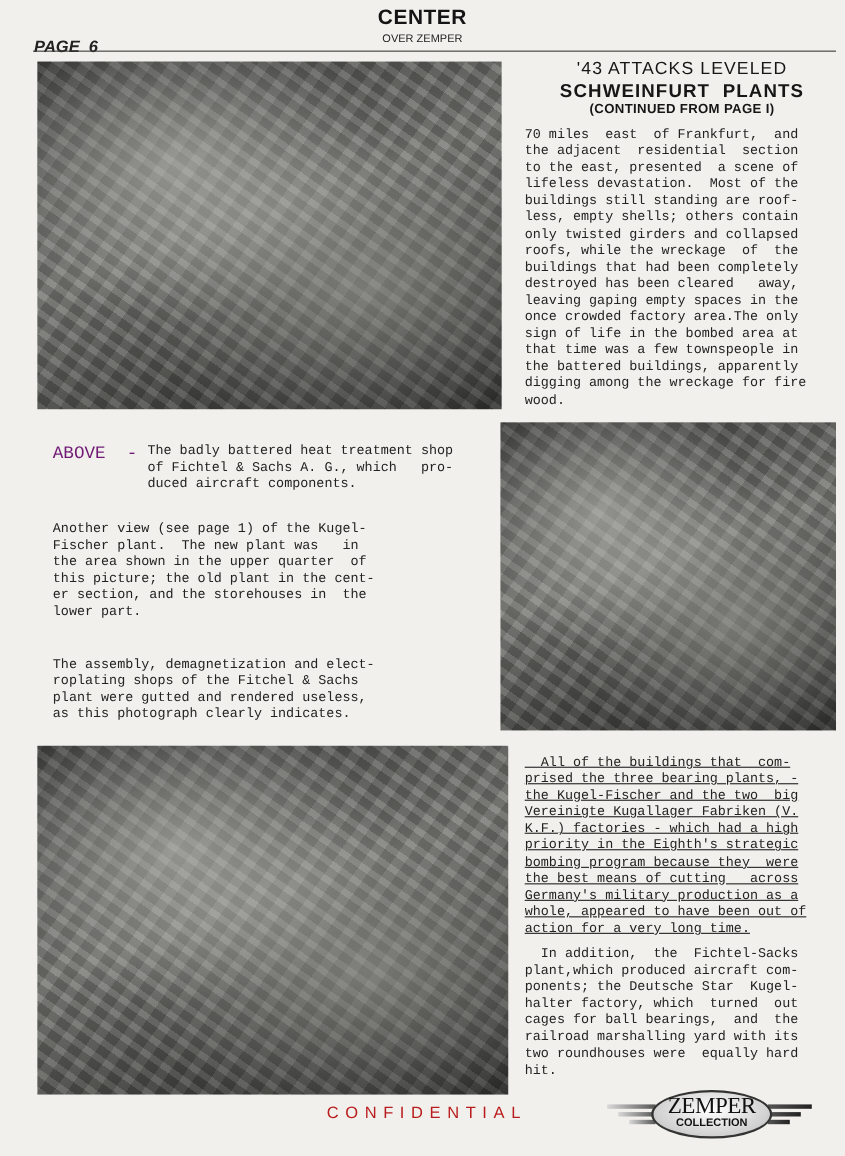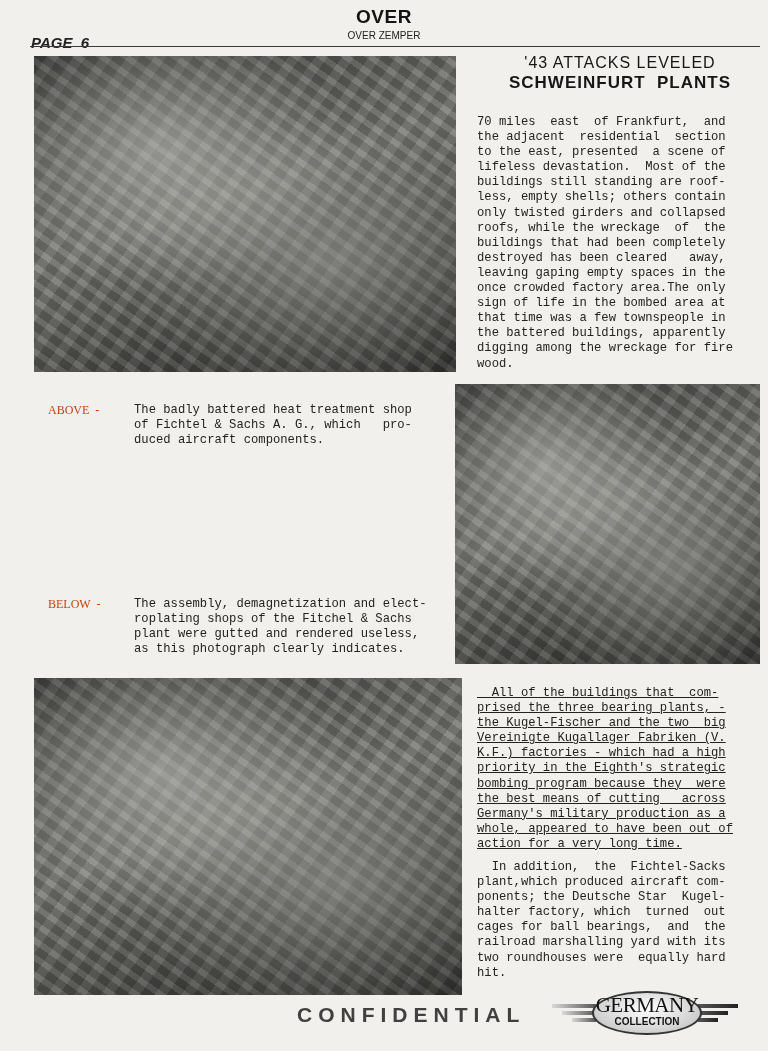--- a/index.html
+++ b/index.html
@@ -47,32 +47,32 @@
 
     .typed {
       font-family: "Liberation Mono", monospace; font-size: 12.2px;
       line-height: 15.1px; color: #222; white-space: pre;
     }
     .body-top { left: 477px; top: 115px; }
     .body-bottom1 { left: 477px; top: 686px; text-decoration: underline; }
     .body-bottom2 { left: 477px; top: 860px; }
 
     .caption-label {
-      font-family: Liberation Serif, serif; font-size: 12px; color: #c2410c;
+      font-family: Liberation Mono, monospace; font-size: 16px; color: #701a75;
     }
     .caption { display: flex; }
     .caption .lbl { width: 86px; white-space: pre; }
     .caption-above { left: 48px; top: 403px; }
     .caption-center { left: 48px; top: 474px; }
     .caption-below { left: 48px; top: 597px; }
 
     .confidential {
       left: 297px; top: 1003px;
-      font-family: "Liberation Sans", sans-serif; font-weight: bold;
-      font-size: 21px; letter-spacing: 6px; color: #404040;
+      font-family: "Liberation Sans", sans-serif; font-weight: normal;
+      font-size: 15px; letter-spacing: 6px; color: #b91c1c;
     }
     .logo { left: 552px; top: 990px; width: 186px; height: 48px; }
     .logo .wing { position: absolute; height: 4px; background: linear-gradient(90deg, #d8d8d8, #555); }
     .logo .oval {
       position: absolute; left: 40px; top: 1px; width: 110px; height: 44px;
       border-radius: 50%;
       background: radial-gradient(ellipse at 50% 40%, #ffffff, #cfcfcf 70%, #8a8a8a);
       border: 2px solid #333; box-sizing: border-box; text-align: center;
     }
     .logo .zemper {
@@ -80,30 +80,31 @@
       color: #111; letter-spacing: -0.5px; display: block; margin-top: 1px;
     }
     .logo .collection {
       font-family: "Liberation Sans", sans-serif; font-weight: bold;
       font-size: 10px; line-height: 11px; color: #111; display: block;
     }
   </style>
 </head>
 <body>
 
-<div class="abs masthead-title">OVER</div>
+<div class="abs masthead-title">CENTER</div>
 <div class="abs masthead-sub">OVER ZEMPER</div>
 <div class="abs page-num" style="white-space:pre">PAGE  6</div>
 <div class="abs rule"></div>
 
 <div class="abs photo photo-top" aria-label="Aerial photo: bombed heat treatment shop of Fichtel &amp; Sachs"></div>
 
 <div class="abs headline">
   <div class="h1">'43 ATTACKS LEVELED</div>
   <div class="h2" style="white-space:pre">SCHWEINFURT  PLANTS</div>
+  <div class="h3">(CONTINUED FROM PAGE I)</div>
 </div>
 
 <div class="abs typed body-top">70 miles  east  of Frankfurt,  and
 the adjacent  residential  section
 to the east, presented  a scene of
 lifeless devastation.  Most of the
 buildings still standing are roof-
 less, empty shells; others contain
 only twisted girders and collapsed
 roofs, while the wreckage  of  the
@@ -118,24 +119,29 @@
 wood.</div>
 
 <div class="abs caption caption-above">
   <span class="lbl caption-label">ABOVE  -</span>
   <span class="typed">The badly battered heat treatment shop
 of Fichtel &amp; Sachs A. G., which   pro-
 duced aircraft components.</span>
 </div>
 
 <div class="abs caption caption-center">
+  <span class="typed">Another view (see page 1) of the Kugel-
+Fischer plant.  The new plant was   in
+the area shown in the upper quarter  of
+this picture; the old plant in the cent-
+er section, and the storehouses in  the
+lower part.</span>
 </div>
 
 <div class="abs caption caption-below">
-  <span class="lbl caption-label">BELOW  -</span>
   <span class="typed">The assembly, demagnetization and elect-
 roplating shops of the Fitchel &amp; Sachs
 plant were gutted and rendered useless,
 as this photograph clearly indicates.</span>
 </div>
 
 <div class="abs photo photo-mid" aria-label="Aerial photo: Kugel-Fischer plant"></div>
 
 <div class="abs photo photo-bottom" aria-label="Aerial photo: gutted Fichtel &amp; Sachs shops"></div>
 
@@ -162,16 +168,16 @@
 <div class="abs confidential">CONFIDENTIAL</div>
 
 <div class="abs logo">
   <div class="wing" style="left:0; top:14px; width:44px;"></div>
   <div class="wing" style="left:10px; top:21px; width:34px;"></div>
   <div class="wing" style="left:20px; top:28px; width:24px;"></div>
   <div class="wing" style="left:146px; top:14px; width:40px; background:linear-gradient(90deg,#555,#222);"></div>
   <div class="wing" style="left:146px; top:21px; width:30px; background:linear-gradient(90deg,#555,#222);"></div>
   <div class="wing" style="left:146px; top:28px; width:20px; background:linear-gradient(90deg,#555,#222);"></div>
   <div class="oval">
-    <span class="zemper">GERMANY</span>
+    <span class="zemper">ZEMPER</span>
     <span class="collection">COLLECTION</span>
   </div>
 </div>
 
 </body></html>

